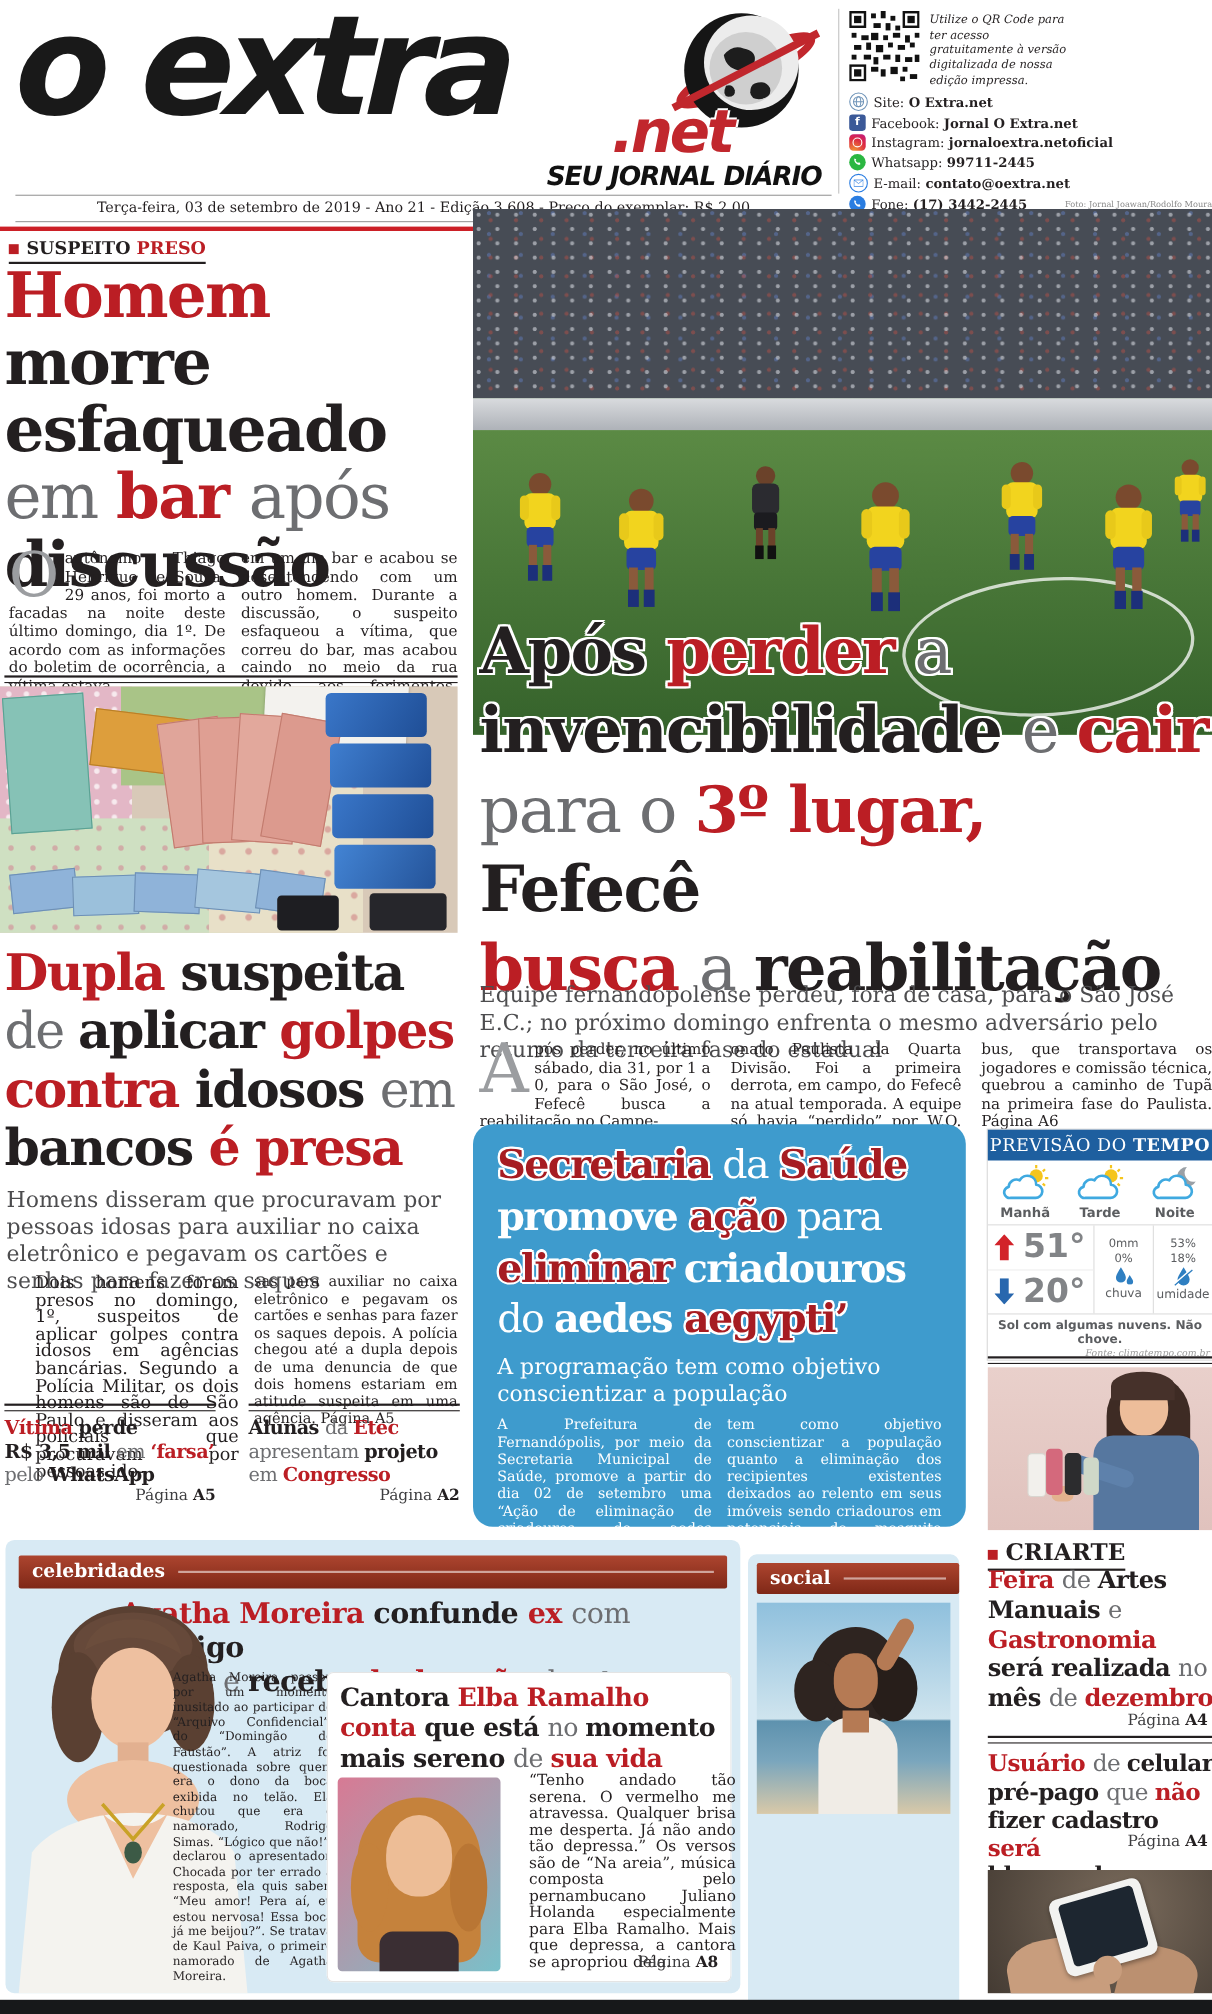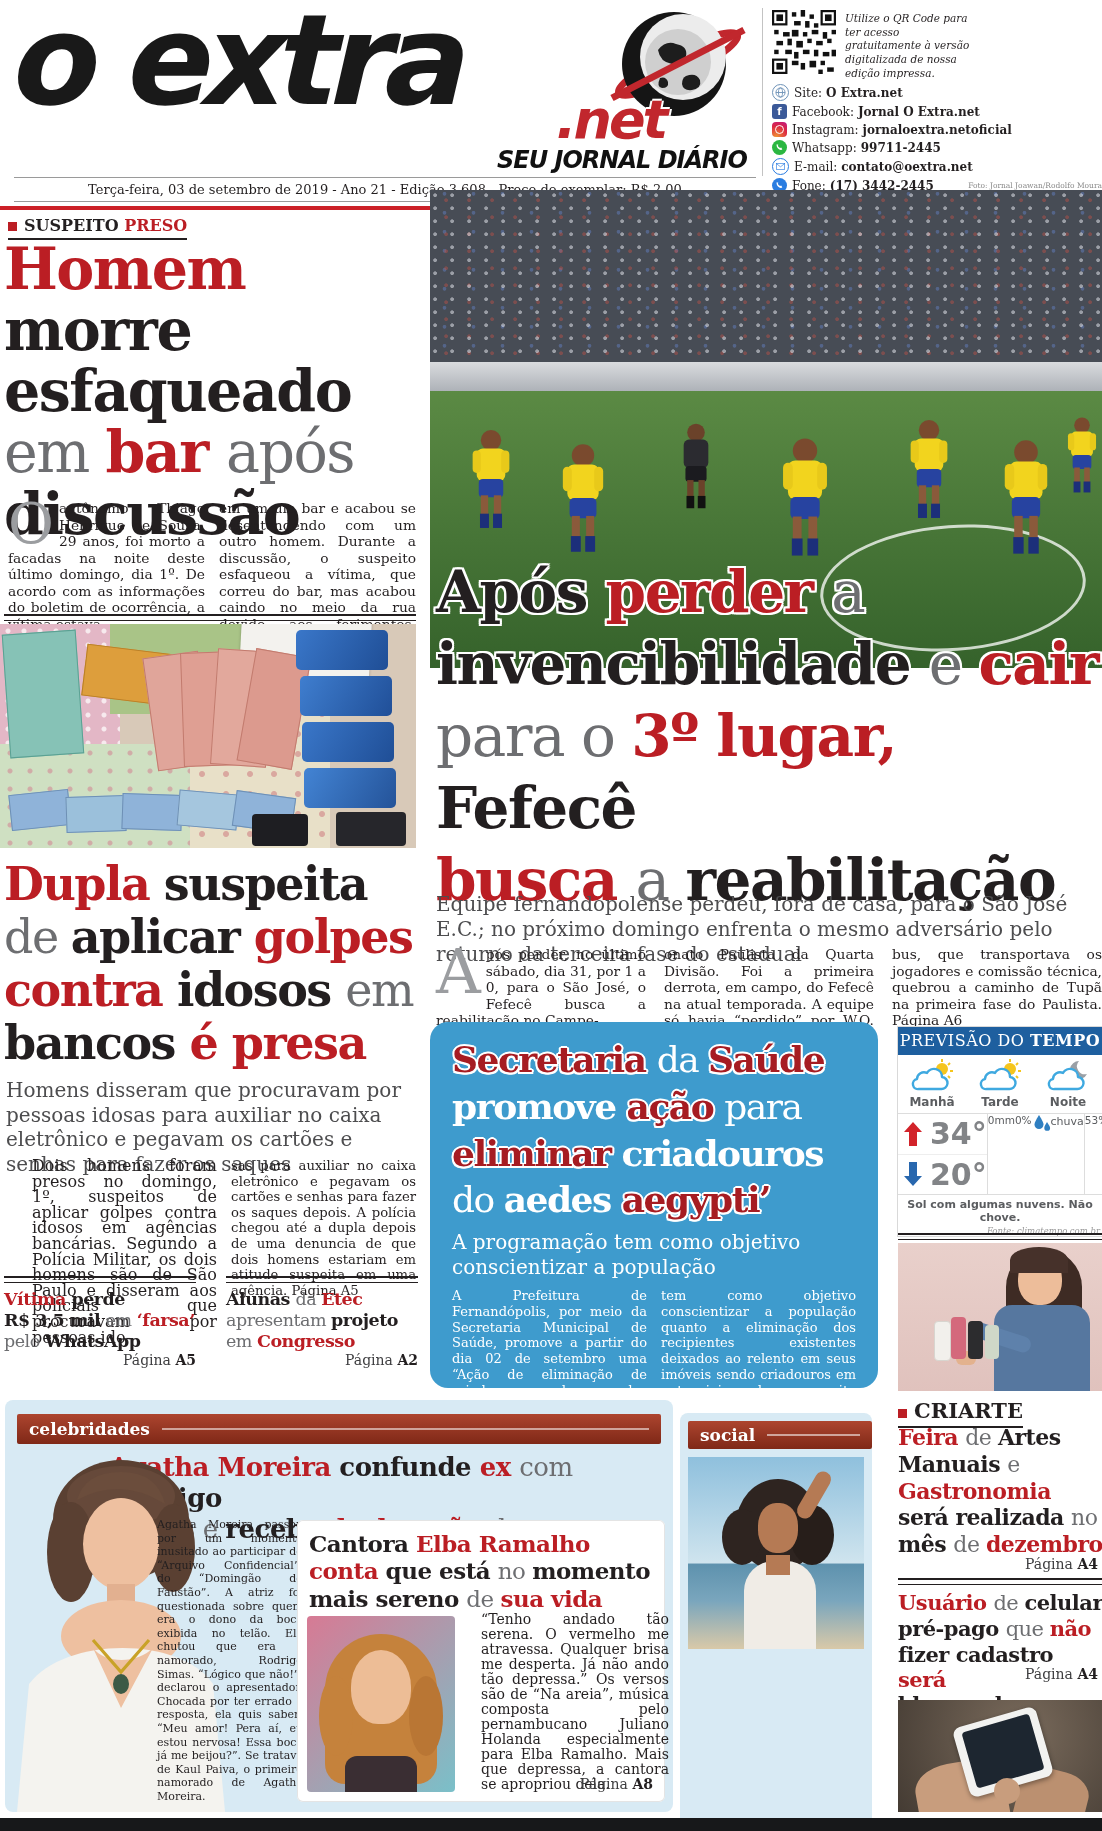--- a/index.html
+++ b/index.html
@@ -72,21 +72,21 @@
   .wx{box-shadow:0 0 0 1px #d9d9d9;}
   .wx-hdr{background:#1e5f9f;color:#fff;font-size:16px;text-align:center;line-height:28px;height:28px;letter-spacing:.5px;}
   .wx-periods{display:flex;height:58px;border-bottom:1px solid #ddd;}
   .wx-periods>div{flex:1;display:flex;flex-direction:column;align-items:center;justify-content:center;gap:2px;}
   .wx-plabel{font-family:"DejaVu Sans",sans-serif;font-size:12px;font-weight:bold;color:#5b5d60;}
   .wx-temps{display:flex;height:80px;}
   .wx-t-left{width:96px;display:flex;flex-direction:column;border-right:1px solid #ddd;}
   .wx-t-row{flex:1;display:flex;align-items:center;gap:8px;padding-left:6px;}
   .wx-t-row+.wx-t-row{border-top:1px solid #eee;}
   .wx-deg{font-family:"DejaVu Sans",sans-serif;font-weight:bold;font-size:30px;color:#828487;}
-  .wx-cell{flex:1;display:flex;flex-direction:row;justify-content:center;
+  .wx-cell{flex:1;display:flex;flex-direction:column;align-items:center;justify-content:center;
            font-family:"DejaVu Sans",sans-serif;font-size:10.5px;color:#5b5d60;line-height:1.25;}
   .wx-cell+.wx-cell{border-left:1px solid #ddd;}
   .wx-cl{font-size:11px;margin-top:1px;}
   .wx-sum{font-family:"DejaVu Sans",sans-serif;font-size:11px;font-weight:bold;color:#5b5d60;text-align:center;padding-top:3px;}
   .wx-src{font-style:italic;font-size:8.5px;color:#999;text-align:right;padding:2px 2px 0 0;}
   .footerbar{background:#17181a;}
 </style>
 </head>
 <body>
 
@@ -391,21 +391,21 @@
           </svg>
         <span class="wx-plabel">Noite</span>
       </div>
     </div>
     <div class="wx-temps">
       <div class="wx-t-left">
         <div class="wx-t-row">
           <svg width="18" height="24" viewBox="0 0 18 24">
               <use href="#uparrow"></use>
             </svg>
-          <span class="wx-deg">34°</span>
+          <span class="wx-deg">51°</span>
         </div>
         <div class="wx-t-row">
           <svg width="18" height="24" viewBox="0 0 18 24">
               <use href="#dnarrow"></use>
             </svg>
           <span class="wx-deg">20°</span>
         </div>
       </div>
       <div class="wx-cell">
         <span>0mm</span>

